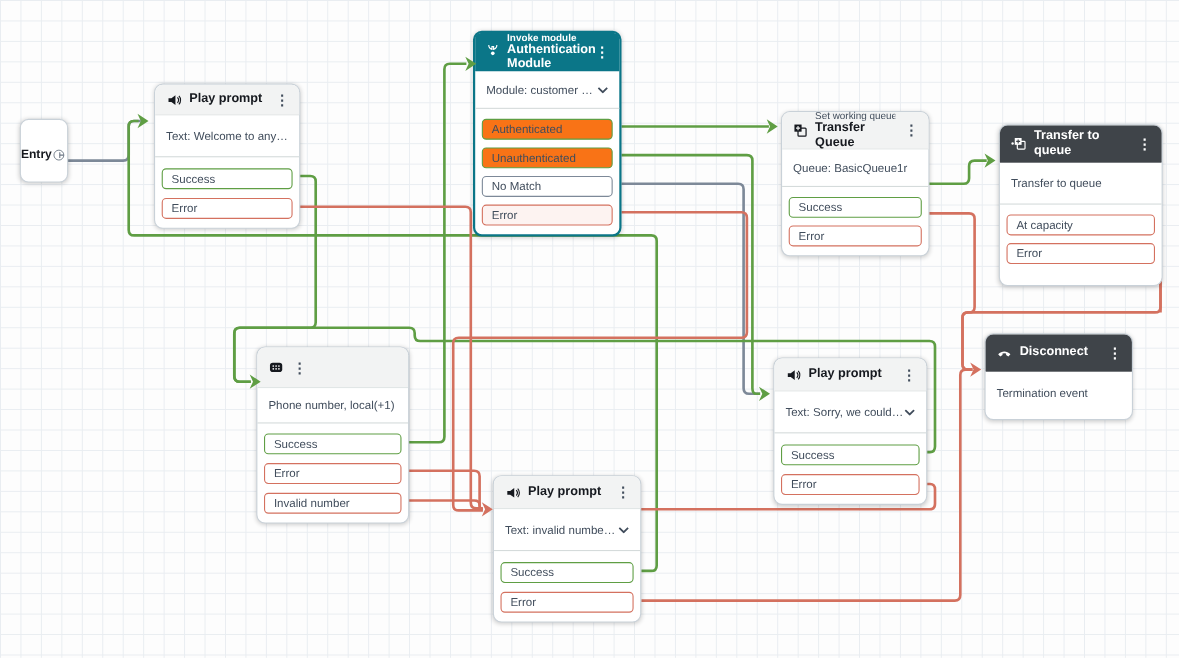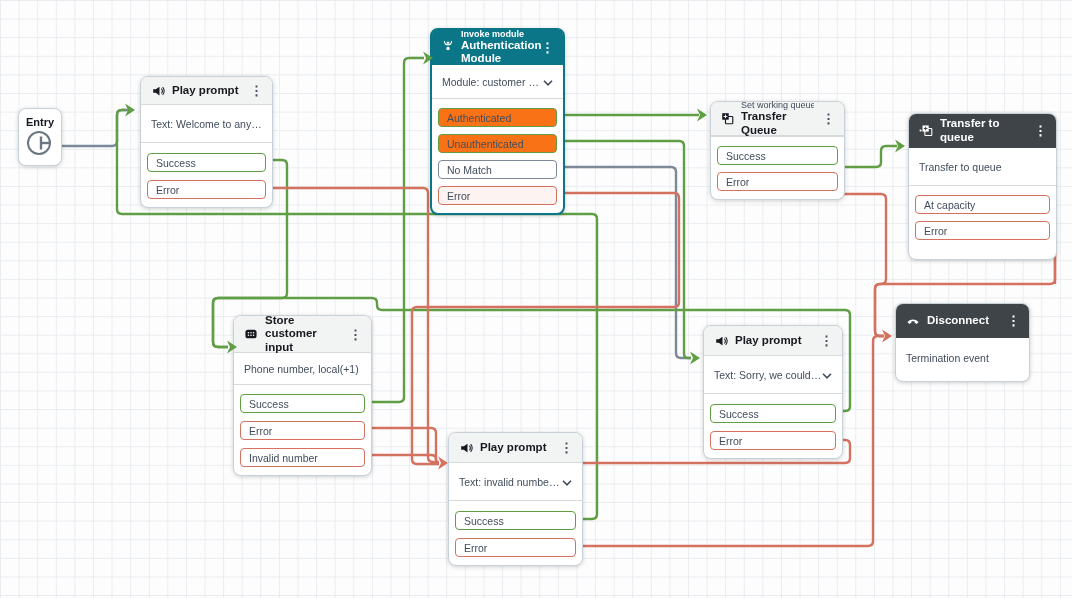--- a/index.html
+++ b/index.html
@@ -49,21 +49,21 @@
     box-sizing:border-box;cursor:pointer;
   }
   .port.error{border-color:#d4715f;}
   .port.error-filled{border-color:#d4715f;background:#fdf3f1;}
   .port.success-filled{border-color:#5f9e44;background:#f97316;}
   .port.neutral{border-color:#7d8998;}
   .icn{display:inline-flex;flex:0 0 auto;}
   
   .entry{
     position:absolute;z-index:2;background:#fff;border:1px solid #c9d1d8;border-radius:8px;
-    box-shadow:0 1px 4px rgba(0,0,0,.18);display:flex;flex-direction:column;align-items:center;
+    box-shadow:0 1px 4px rgba(0,0,0,.18);display:flex;flex-direction:row;align-items:center;
     padding-top:7px;box-sizing:border-box;
   }
   .entry-label{font-size:11px;font-weight:bold;color:#16191f;}
 </style>
 </head>
 <body>
 
 <div id="stage">
   <svg id="edges" class="layer" width="1072" height="598">
       <path d="M60 146 L112 146 Q117 146 117 141 L117 115 Q117 110 122 110 L128 110" fill="none" stroke="#7d8998" stroke-width="2.4" style="pointer-events: stroke;"></path>
@@ -153,20 +153,23 @@
             <rect x="1.5" y="1.5" width="8" height="8" fill="#16191f"></rect>
             <path d="M5.5 3.2v4.6M3.2 5.5h4.6" stroke="#f2f3f3" stroke-width="1.3"></path>
           </svg>
         </span>
         <div class="titles">
           <div class="sub">Set working queue</div>
           <div class="title">Transfer Queue</div>
         </div>
         <span class="kebab">⋮</span>
       </div>
+      <div class="body-row" style="height: 33px;">
+        <span style="overflow: hidden; text-overflow: ellipsis;">Queue: BasicQueue1r</span>
+      </div>
       <div class="divider"></div>
       <div class="ports" style="padding-top: 9px; padding-bottom: 8px;">
         <div class="port success" style="margin-bottom: 7px;">Success</div>
         <div class="port error" style="margin-bottom: 0px;">Error</div>
       </div>
     </div>
     <div class="node" style="left: 908px; top: 113px; width: 149px;">
       <div class="hdr dark" style="height: 34px;">
         <span class="icn">
           <svg width="14" height="13" viewBox="0 0 18 16">
@@ -198,23 +201,20 @@
             <g fill="#ffffff">
               <circle cx="5" cy="5.5" r=".9"></circle>
               <circle cx="8" cy="5.5" r=".9"></circle>
               <circle cx="11" cy="5.5" r=".9"></circle>
               <circle cx="5" cy="8.5" r=".9"></circle>
               <circle cx="8" cy="8.5" r=".9"></circle>
               <circle cx="11" cy="8.5" r=".9"></circle>
             </g>
           </svg>
         </span>
-        <div class="titles">
-          <div class="title">Store customer input</div>
-        </div>
         <span class="kebab">⋮</span>
       </div>
       <div class="body-row" style="height: 31px;">
         <span style="overflow: hidden; text-overflow: ellipsis;">Phone number, local(+1)</span>
       </div>
       <div class="divider"></div>
       <div class="ports" style="padding-top: 9px; padding-bottom: 8px;">
         <div class="port success" style="margin-bottom: 8px;">Success</div>
         <div class="port error" style="margin-bottom: 8px;">Error</div>
         <div class="port error" style="margin-bottom: 0px;">Invalid number</div>

